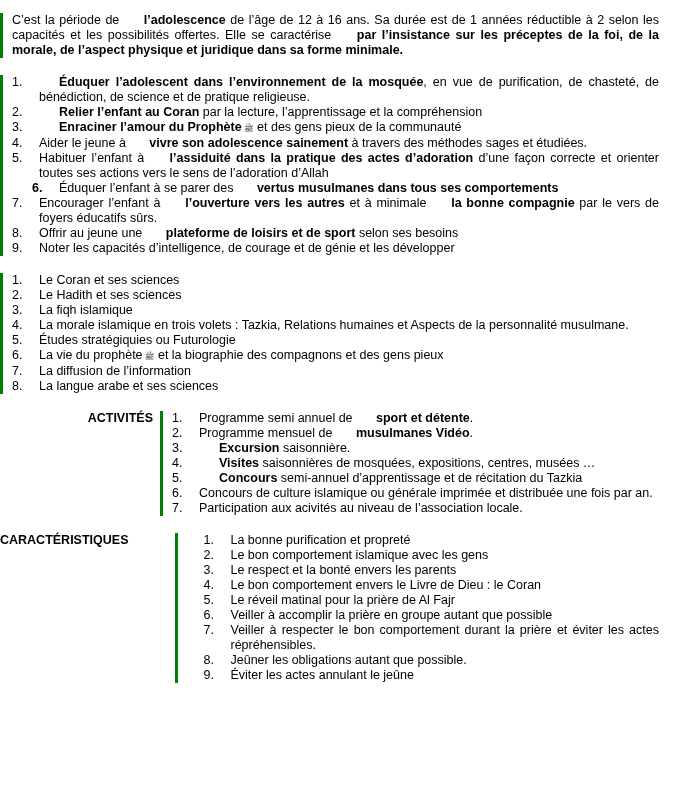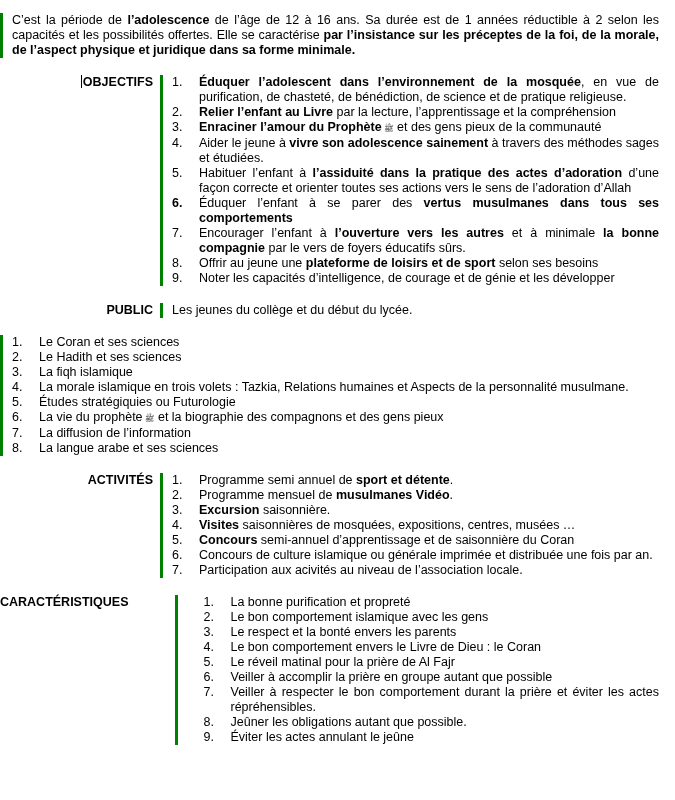--- a/index.html
+++ b/index.html
@@ -20,50 +20,47 @@
   .rule{flex:0 0 3px;background:#008000;}
   .content{
     flex:1;box-sizing:border-box;
     padding-left:9px;padding-right:16px;
     text-align:justify;
   }
   .row.wide-indent .content{padding-left:25px;}
   .item{display:flex;}
   .num{flex:0 0 27px;}
   .itext{flex:1;text-align:justify;}
-  .bold{font-weight:bold;}
+  .bold{font-weight:bold;margin-left:20px;}
   .pbuh{font-size:8px;vertical-align:baseline;}
   .caret{
     display:inline-block;width:1px;height:13px;background:#000;
     margin-right:1px;vertical-align:-2px;
   }
 </style>
 </head>
 <body>
 
 <main class="doc">
     <div class="row">
       <div class="rule"></div>
       <div class="content">
         <div class="para"><span>C’est la période de </span><span class="bold">l’adolescence</span><span> de l’âge de 12 à 16 ans. Sa durée est de 1 années réductible à 2 selon les capacités et les possibilités offertes. Elle se caractérise </span><span class="bold">par l’insistance sur les préceptes de la foi, de la morale, de l’aspect physique et juridique dans sa forme minimale.</span></div>
       </div>
     </div>
     <div class="row">
-      <div class="label-cell">
-        <div class="label-line"><span class="caret"></span><span>OBJECTIFS</span></div>
-      </div>
       <div class="rule"></div>
       <div class="content">
         <div class="item">
           <span class="num">1.</span>
           <div class="itext"><span class="bold">Éduquer l’adolescent dans l’environnement de la mosquée</span><span>, en vue de purification, de chasteté, de bénédiction, de science et de pratique religieuse.</span></div>
         </div>
         <div class="item">
           <span class="num">2.</span>
-          <div class="itext"><span class="bold">Relier l’enfant au Livre</span><span> par la lecture, l’apprentissage et la compréhension</span></div>
+          <div class="itext"><span class="bold">Relier l’enfant au Coran</span><span> par la lecture, l’apprentissage et la compréhension</span></div>
         </div>
         <div class="item">
           <span class="num">3.</span>
           <div class="itext"><span class="bold">Enraciner l’amour du Prophète</span><span class="pbuh"> ﷺ</span><span> et des gens pieux de la communauté</span></div>
         </div>
         <div class="item">
           <span class="num">4.</span>
           <div class="itext"><span>Aider le jeune à </span><span class="bold">vivre son adolescence sainement</span><span> à travers des méthodes sages et étudiées.</span></div>
         </div>
         <div class="item">
@@ -82,29 +79,20 @@
           <span class="num">8.</span>
           <div class="itext"><span>Offrir au jeune une </span><span class="bold">plateforme de loisirs et de sport</span><span> selon ses besoins</span></div>
         </div>
         <div class="item">
           <span class="num">9.</span>
           <div class="itext"><span>Noter les capacités d’intelligence, de courage et de génie et les développer</span></div>
         </div>
       </div>
     </div>
     <div class="row">
-      <div class="label-cell">
-        <div class="label-line"><span>PUBLIC</span></div>
-      </div>
-      <div class="rule"></div>
-      <div class="content">
-        <div class="para"><span>Les jeunes du collège et du début du lycée.</span></div>
-      </div>
-    </div>
-    <div class="row">
       <div class="rule"></div>
       <div class="content">
         <div class="item">
           <span class="num">1.</span>
           <div class="itext"><span>Le Coran et ses sciences</span></div>
         </div>
         <div class="item">
           <span class="num">2.</span>
           <div class="itext"><span>Le Hadith et ses sciences</span></div>
         </div>
@@ -151,21 +139,21 @@
         <div class="item">
           <span class="num">3.</span>
           <div class="itext"><span class="bold">Excursion</span><span> saisonnière.</span></div>
         </div>
         <div class="item">
           <span class="num">4.</span>
           <div class="itext"><span class="bold">Visites</span><span> saisonnières de mosquées, expositions, centres, musées …</span></div>
         </div>
         <div class="item">
           <span class="num">5.</span>
-          <div class="itext"><span class="bold">Concours</span><span> semi-annuel d’apprentissage et de saisonnière du Coran</span></div>
+          <div class="itext"><span class="bold">Concours</span><span> semi-annuel d’apprentissage et de récitation du Tazkia</span></div>
         </div>
         <div class="item">
           <span class="num">6.</span>
           <div class="itext"><span>Concours de culture islamique ou générale imprimée et distribuée une fois par an.</span></div>
         </div>
         <div class="item">
           <span class="num">7.</span>
           <div class="itext"><span>Participation aux acivités au niveau de l’association locale.</span></div>
         </div>
       </div>

